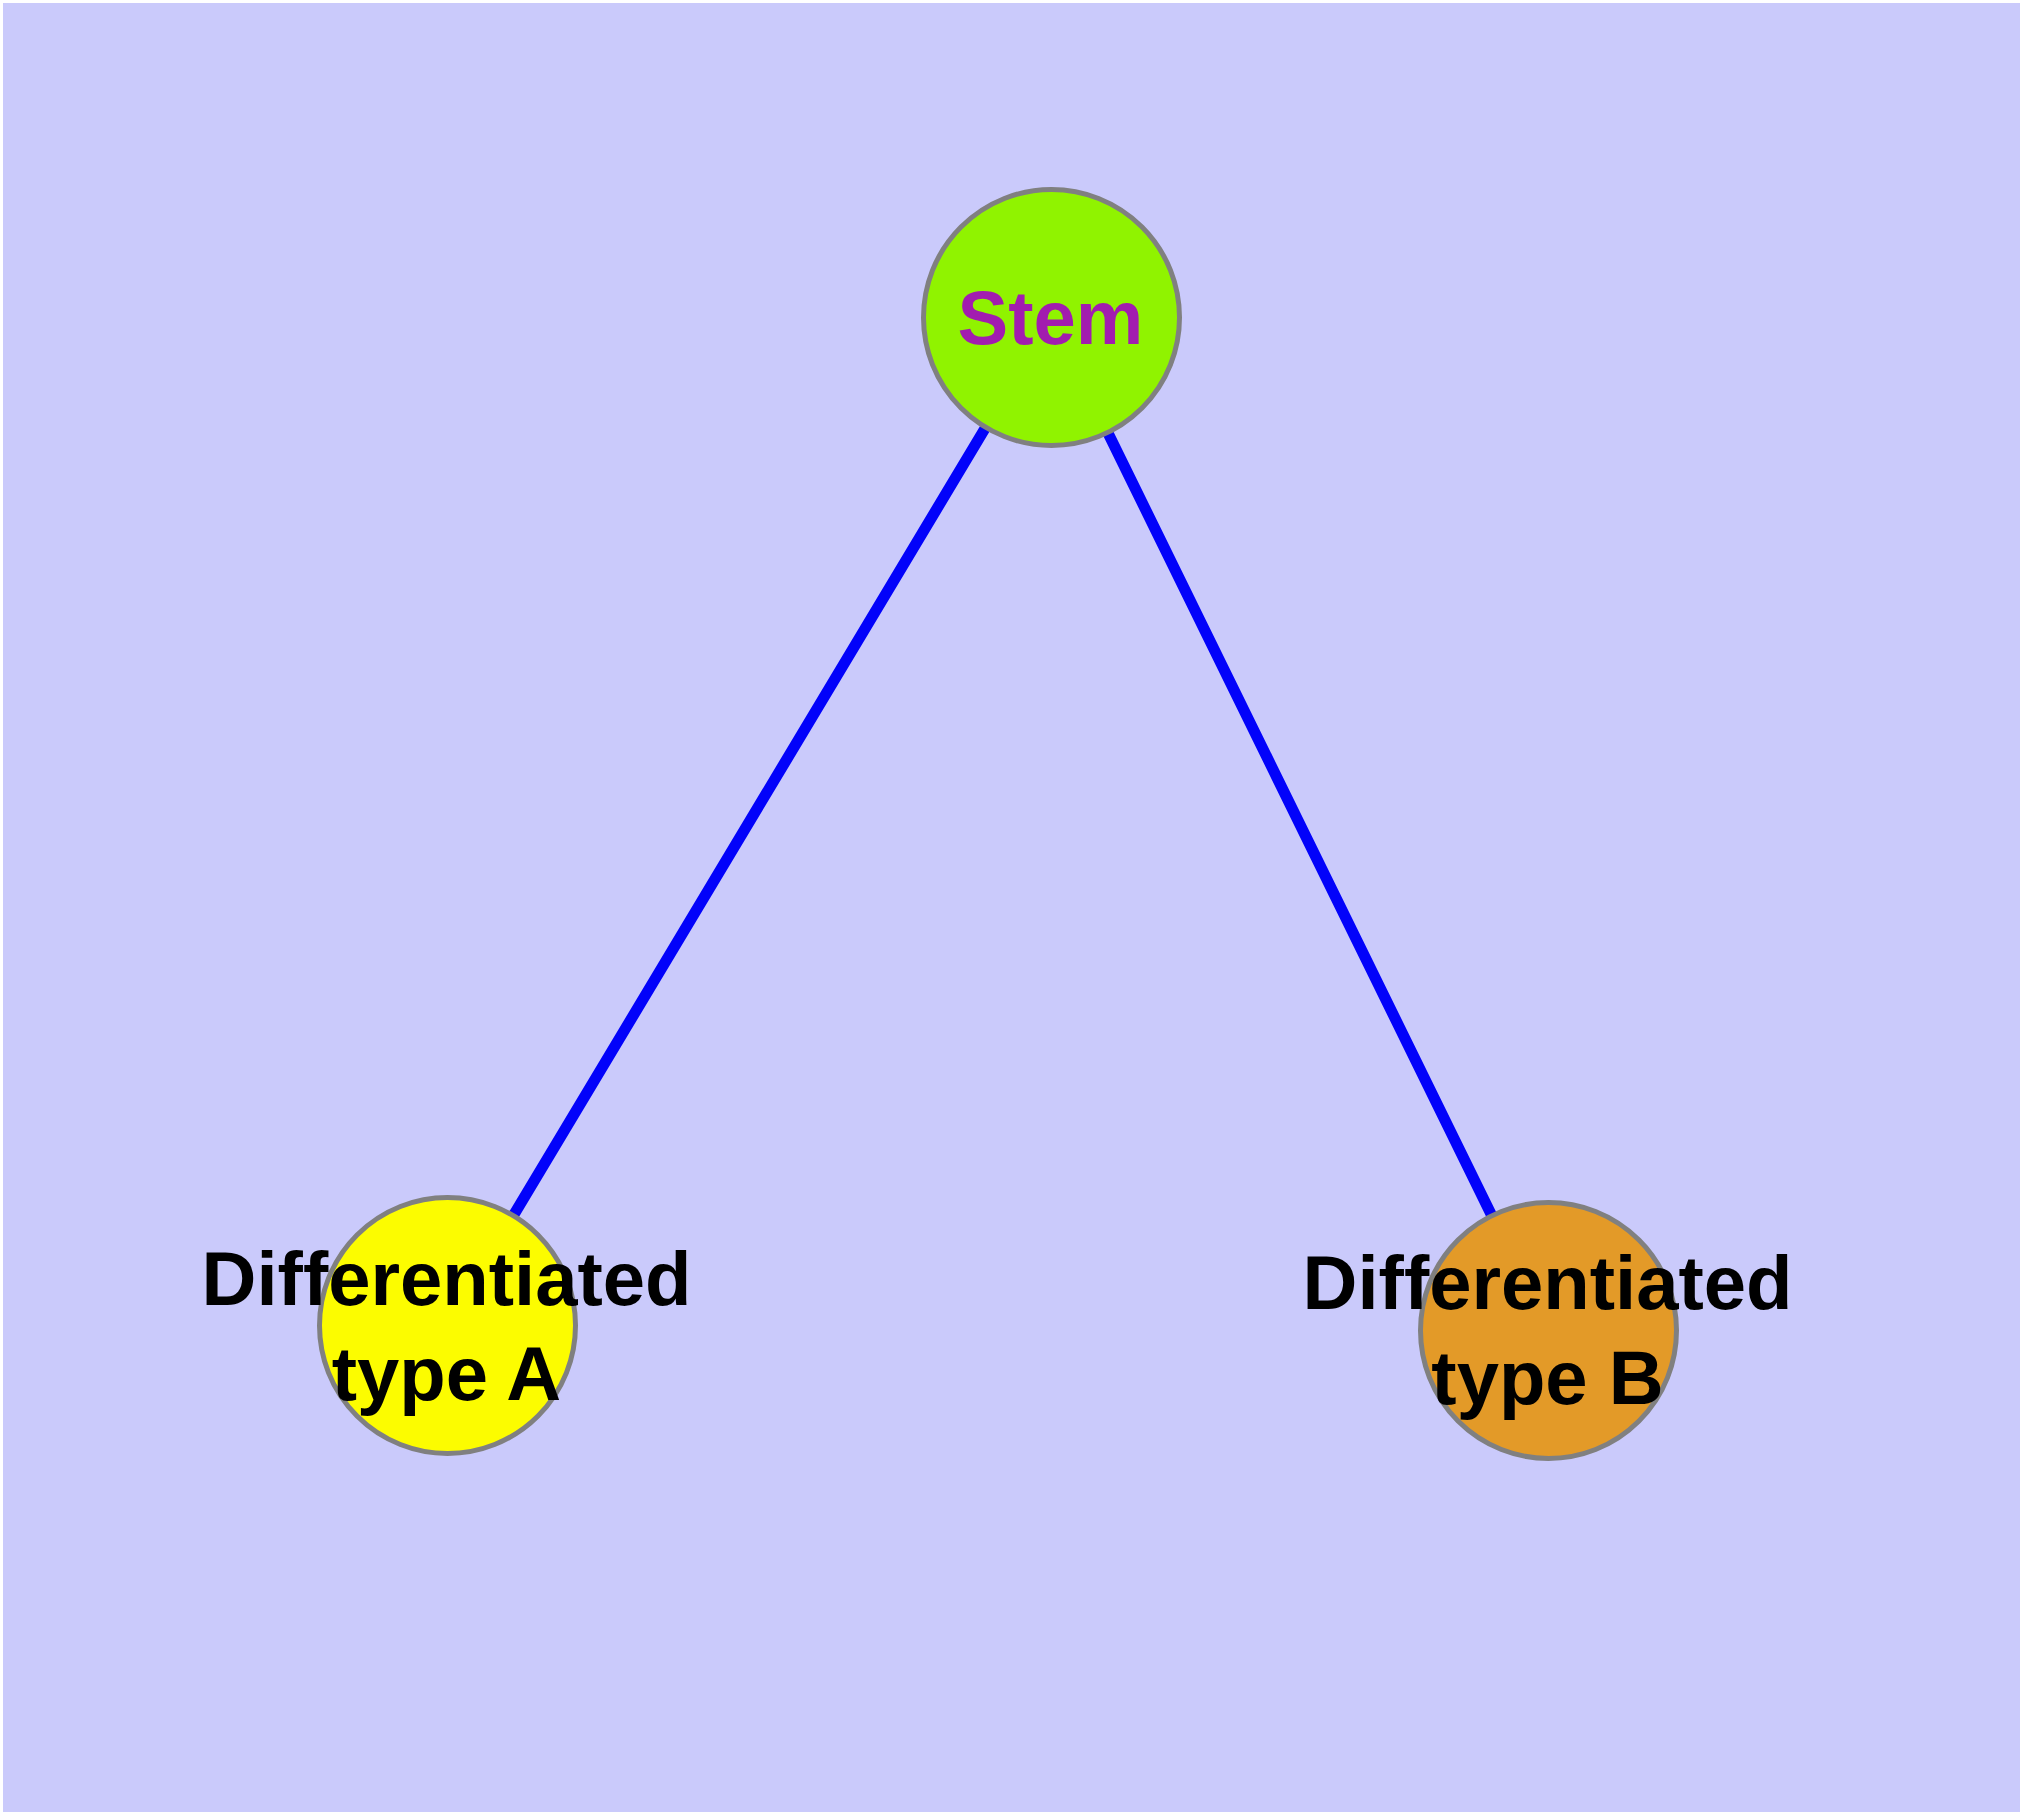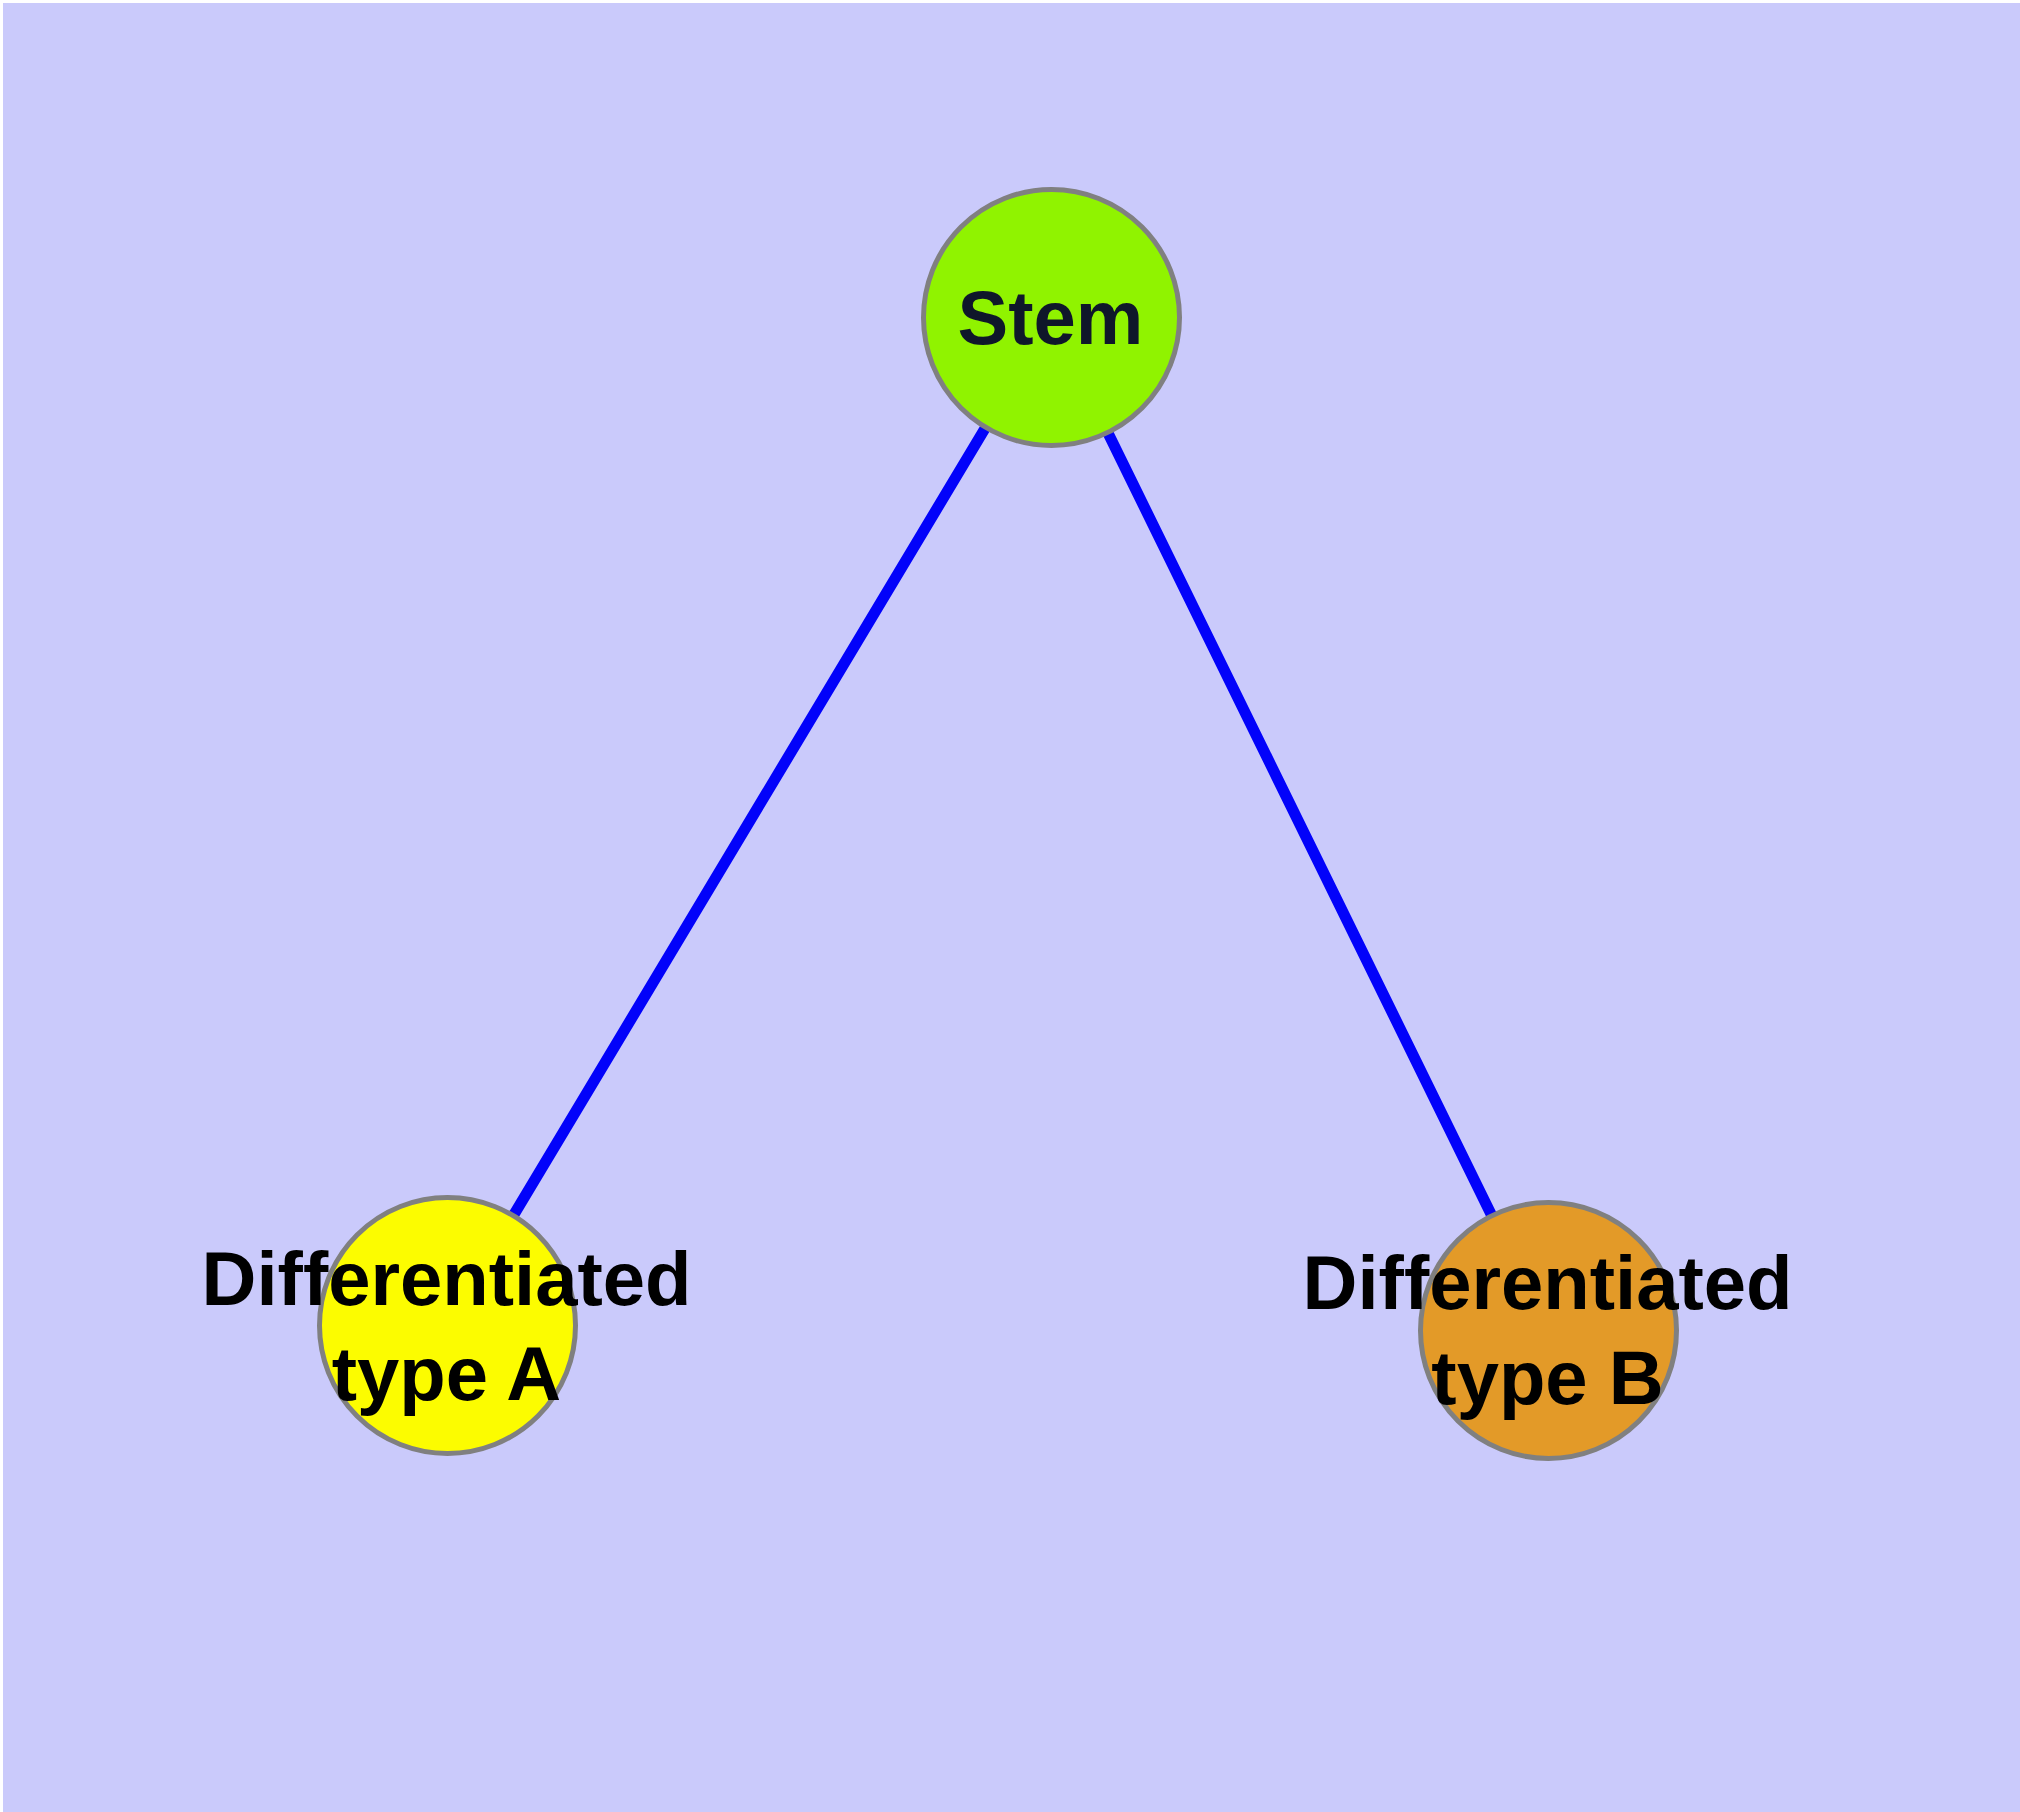--- a/index.html
+++ b/index.html
@@ -57,21 +57,21 @@
 
     <svg class="edges" viewBox="0 0 2381 2134" xmlns="http://www.w3.org/2000/svg">
       <line class="edge" stroke-linecap="round" x1="1237" y1="371" x2="524" y2="1561" stroke="#0202fa" stroke-width="13"></line>
       <line class="edge" stroke-linecap="round" x1="1237" y1="371" x2="1823" y2="1566" stroke="#0202fa" stroke-width="13"></line>
     </svg>
 
     <div class="node" style="left: 918px; top: 184px; width: 261px; height: 261px; background: rgb(144, 243, 0); border-color: rgb(128, 128, 128); border-width: 5.1px;"></div>
     <div class="node" style="left: 314px; top: 1192px; width: 261px; height: 261px; background: rgb(252, 252, 0); border-color: rgb(128, 128, 128); border-width: 5.1px;"></div>
     <div class="node" style="left: 1415px; top: 1197px; width: 261px; height: 261px; background: rgb(227, 154, 40); border-color: rgb(128, 128, 128); border-width: 5.1px;"></div>
 
-    <div class="label" style="left: 1048px; top: 314px; color: #0f172a;">Stem</div>
+    <div class="label" style="left: 1048px; top: 314px; color: #a21caf;">Stem</div>
     <div class="label" style="left: 444px; top: 1323px; color: rgb(0, 0, 0);">Differentiated
 type A</div>
     <div class="label" style="left: 1545px; top: 1327px; color: rgb(0, 0, 0);">Differentiated
 type B</div>
 
   </div>
 </div>
 
 
 </body></html>

